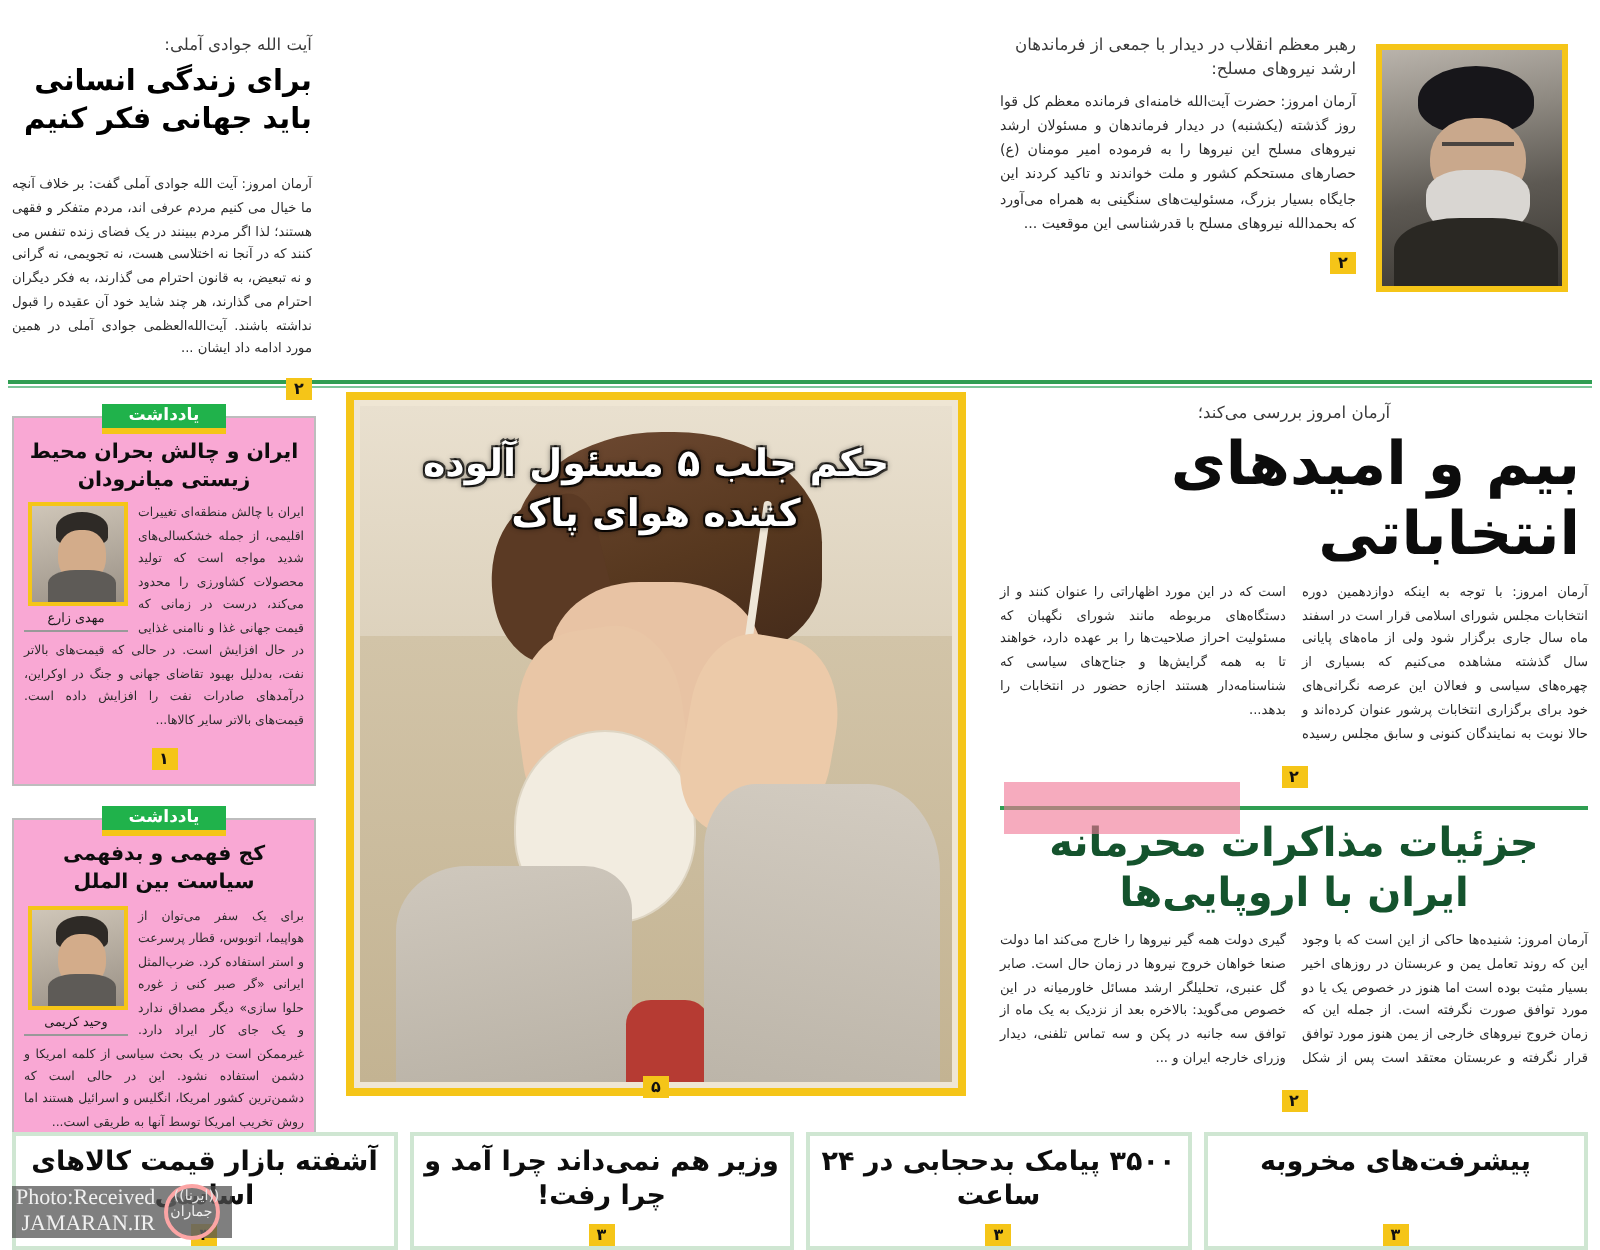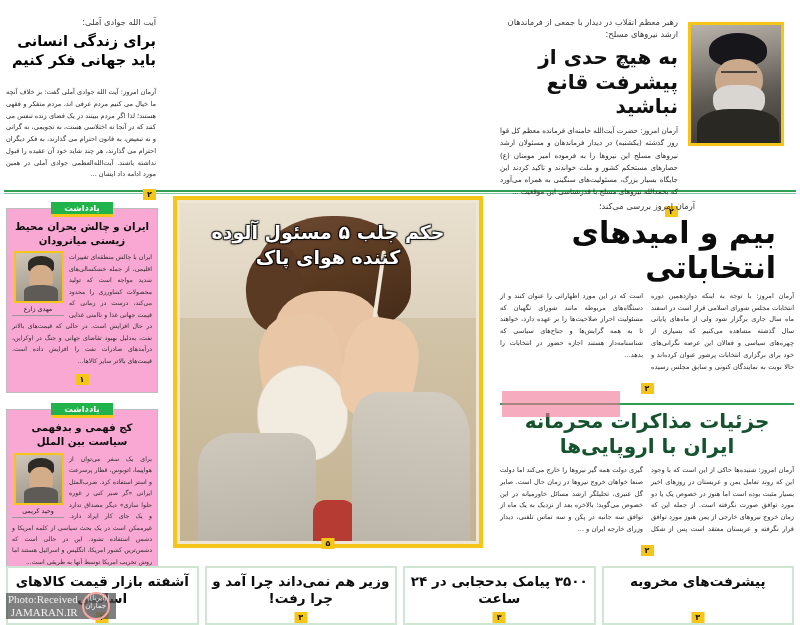--- a/index.html
+++ b/index.html
@@ -227,21 +227,21 @@
     padding:4px 6px 0 8px;
     position:relative;
   }
   .hl-huge{
     font-size:30px;
     font-weight:bold;
     color:#0c0c0c;
     line-height:1.14;
     letter-spacing:-1px;
     text-align:right;
-    margin:2px 18px 6px 0;
+    margin:2px 4px 6px 0;
     direction:rtl;
   }
   .two-col{
     column-count:2;
     column-gap:8px;
     font-size:6.6px;
     color:#2b2b2b;
     line-height:1.8;
     text-align:justify;
     direction:rtl;
@@ -536,21 +536,20 @@
     <div class="top-left">
       <div class="leader-photo">
         <div class="turban"></div>
         <div class="face"></div>
         <div class="glasses"></div>
         <div class="beard"></div>
         <div class="robe"></div>
       </div>
       <div class="top-left-text">
         <div class="kicker">رهبر معظم انقلاب در دیدار با جمعی از فرماندهان ارشد نیروهای مسلح:</div>
-        <div class="hl-big">به هیچ حدی از پیشرفت قانع نباشید</div>
         <div class="body-col">آرمان امروز: حضرت آیت‌الله خامنه‌ای فرمانده معظم کل قوا روز گذشته (یکشنبه) در دیدار فرماندهان و مسئولان ارشد نیروهای مسلح این نیروها را به فرموده امیر مومنان (ع) حصارهای مستحکم کشور و ملت خواندند و تاکید کردند این جایگاه بسیار بزرگ، مسئولیت‌های سنگینی به همراه می‌آورد که بحمدالله نیروهای مسلح با قدرشناسی این موقعیت ...</div>
         <div class="badge-row">
           <span class="badge">۲</span>
         </div>
       </div>
     </div>
 
     <div class="masthead">
     </div>
 

